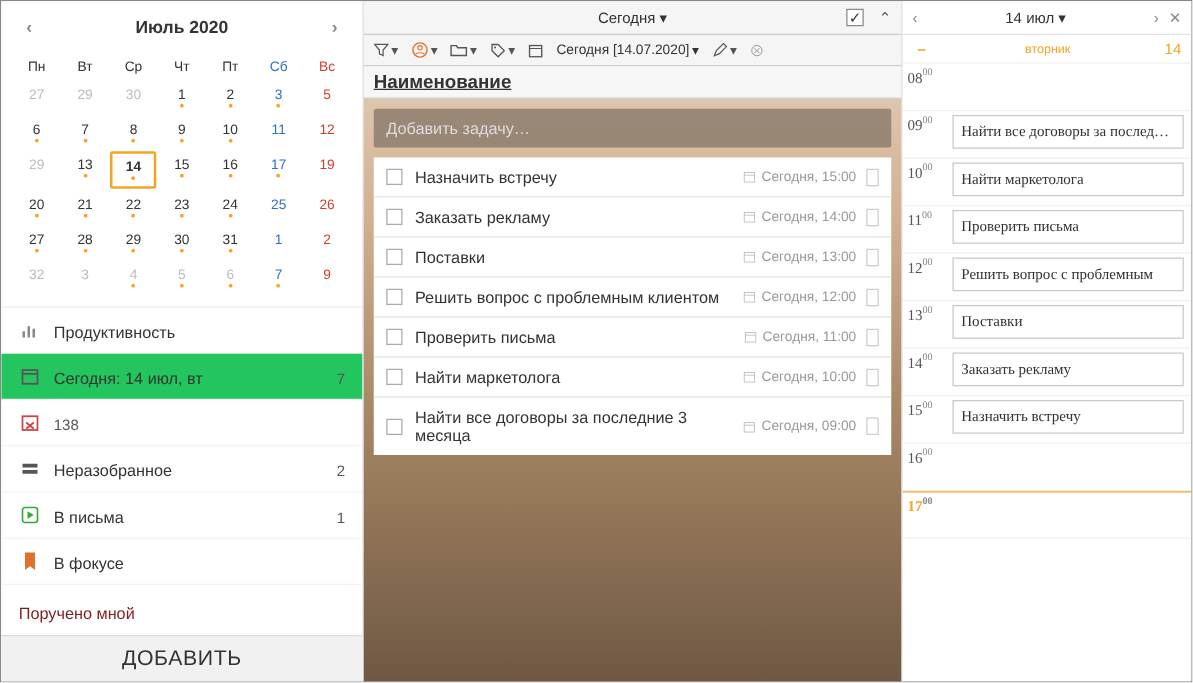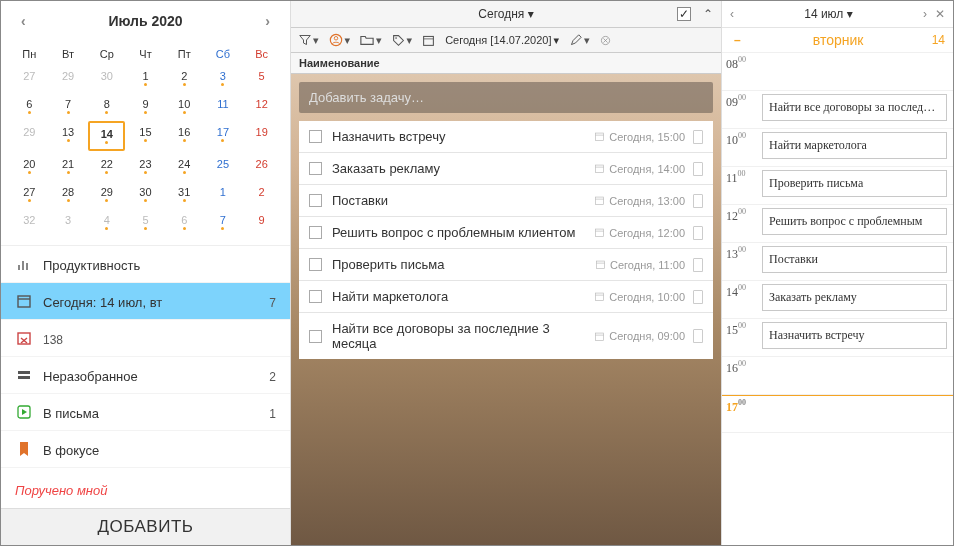--- a/index.html
+++ b/index.html
@@ -16,54 +16,54 @@
   .dh-sun { color: #d33c2e; }
   .cal-day { font-size: 11px; padding: 5px 0; border-radius: 2px; cursor: pointer; position: relative; }
   .other { color: #bbb; }
   .today { border: 2px solid #f5a423; font-weight: bold; }
   .red { color: #d33c2e; }
   .blue { color: #2f6fd0; }
   .dot::after { content: ""; display: block; width: 3px; height: 3px; background: #f5a423; border-radius: 50%; margin: 1px auto 0; }
   
   .smartlist { flex: 1; overflow: hidden; border-top: 1px solid #eee; }
   .sl-item { display: flex; align-items: flex-end; padding: 9px 14px; border-bottom: 1px solid #f3f3f3; cursor: pointer; }
-  .sl-item.active { background: #7dd3fc; }
+  .sl-item.active { background: #22c55e; }
   .sl-icon { width: 18px; height: 18px; margin-right: 10px; display: inline-flex; align-items: center; justify-content: center; }
   .sl-label { flex: 1; font-size: 13px; }
   .sl-cnt { font-size: 12px; color: #555; }
-  .sl-footer { padding: 10px 14px; color: #ef4444; font-size: 13px; font-style: italic; }
+  .sl-footer { padding: 10px 14px; color: #7f1d1d; font-size: 13px; }
   .add-btn { text-align: center; padding: 8px; background: #f1f1f1; font-size: 17px; letter-spacing: 0.5px; cursor: pointer; border-top: 1px solid #ddd; }
   
   
   .mid { flex: 1; display: flex; flex-direction: column; background: linear-gradient(180deg, #e8d6c2 0%, #d2b394 30%, #a78865 60%, #6f5843 100%); position: relative; }
   .mid-top { display: flex; align-items: center; justify-content: center; padding: 6px 8px; position: relative; background: #f5f5f5; border-bottom: 1px solid #ccc; }
   .mid-top-chk { position: absolute; right: 30px; width: 14px; height: 14px; border: 1px solid #888; display: inline-flex; align-items: center; justify-content: center; background: #fff; }
   .mid-top-chev { position: absolute; right: 8px; color: #555; }
   .tb { display: flex; align-items: center; gap: 10px; padding: 5px 8px; background: #f5f5f5; border-bottom: 1px solid #ccc; font-size: 11px; color: #555; }
   .tb svg { display: block; }
   .tb-item { display: inline-flex; align-items: center; gap: 2px; cursor: pointer; }
   .tb-date { color: #333; }
-  .colhdr { background: #f7f7f7; border-bottom: 1px solid #ccc; padding: 4px 8px; font-size: 11px; font-weight: bold; display: flex; }
+  .colhdr { background: #f7f7f7; border-bottom: 1px solid #ccc; padding: 4px 8px; font-size: 15px; font-weight: bold; display: flex; text-decoration: underline; }
   .colhdr-title { flex: 1; }
   
   .add-task { margin: 8px; padding: 8px 10px; background: rgba(100,90,80,0.55); color: #ddd; font-size: 13px; border-radius: 2px; }
   .tasks { margin: 0 8px 8px 8px; }
   .task { display: flex; align-items: center; padding: 8px 10px; background: #fff; border-bottom: 1px solid #e4e4e4; }
   .task:last-child { border-bottom: none; }
   .task-chk { width: 13px; height: 13px; border: 1px solid #aaa; margin-right: 10px; }
   .task-title { flex: 1; font-size: 13px; }
   .task-date { font-size: 11px; color: #999; display: flex; align-items: center; gap: 4px; }
   .task-bm { width: 10px; height: 14px; margin-left: 8px; border: 1px solid #ccc; border-top-left-radius: 1px; border-top-right-radius: 1px; }
   
   
   .right { width: 232px; border-left: 1px solid #ddd; display: flex; flex-direction: column; background: #fff; }
   .r-top { display: flex; align-items: center; justify-content: space-between; padding: 6px 8px; border-bottom: 1px solid #e4e4e4; }
   .r-close { color: #888; cursor: pointer; }
   .r-day { display: flex; align-items: center; justify-content: space-between; padding: 4px 8px; border-bottom: 1px solid #f0f0f0; }
-  .r-dayname { color: #f5a423; font-size: 14px; }
+  .r-dayname { color: #f5a423; font-size: 10px; }
   .r-daynum { color: #f5a423; font-size: 12px; }
   .r-dash { color: #f5a423; font-weight: bold; padding: 0 4px; }
   
   .timeline { flex: 1; overflow: hidden; font-family: Liberation Serif, serif; }
   .hr { display: flex; align-items: flex-start; border-bottom: 1px solid #f0f0f0; min-height: 38px; position: relative; }
   .hr-label { width: 38px; font-size: 12px; padding: 3px 0 0 4px; color: #555; position: relative; }
   .hr-label sup { font-size: 8px; color: #888; position: relative; top: -1px; }
   .hr-ev { flex: 1; margin: 3px 6px 3px 2px; padding: 5px 6px; border: 1px solid #c8c8c8; background: #fff; font-size: 12px; white-space: nowrap; overflow: hidden; text-overflow: ellipsis; }
   .hr-blank { flex: 1; }
   .hr.cur .hr-label { color: #f5a423; font-weight: bold; }

